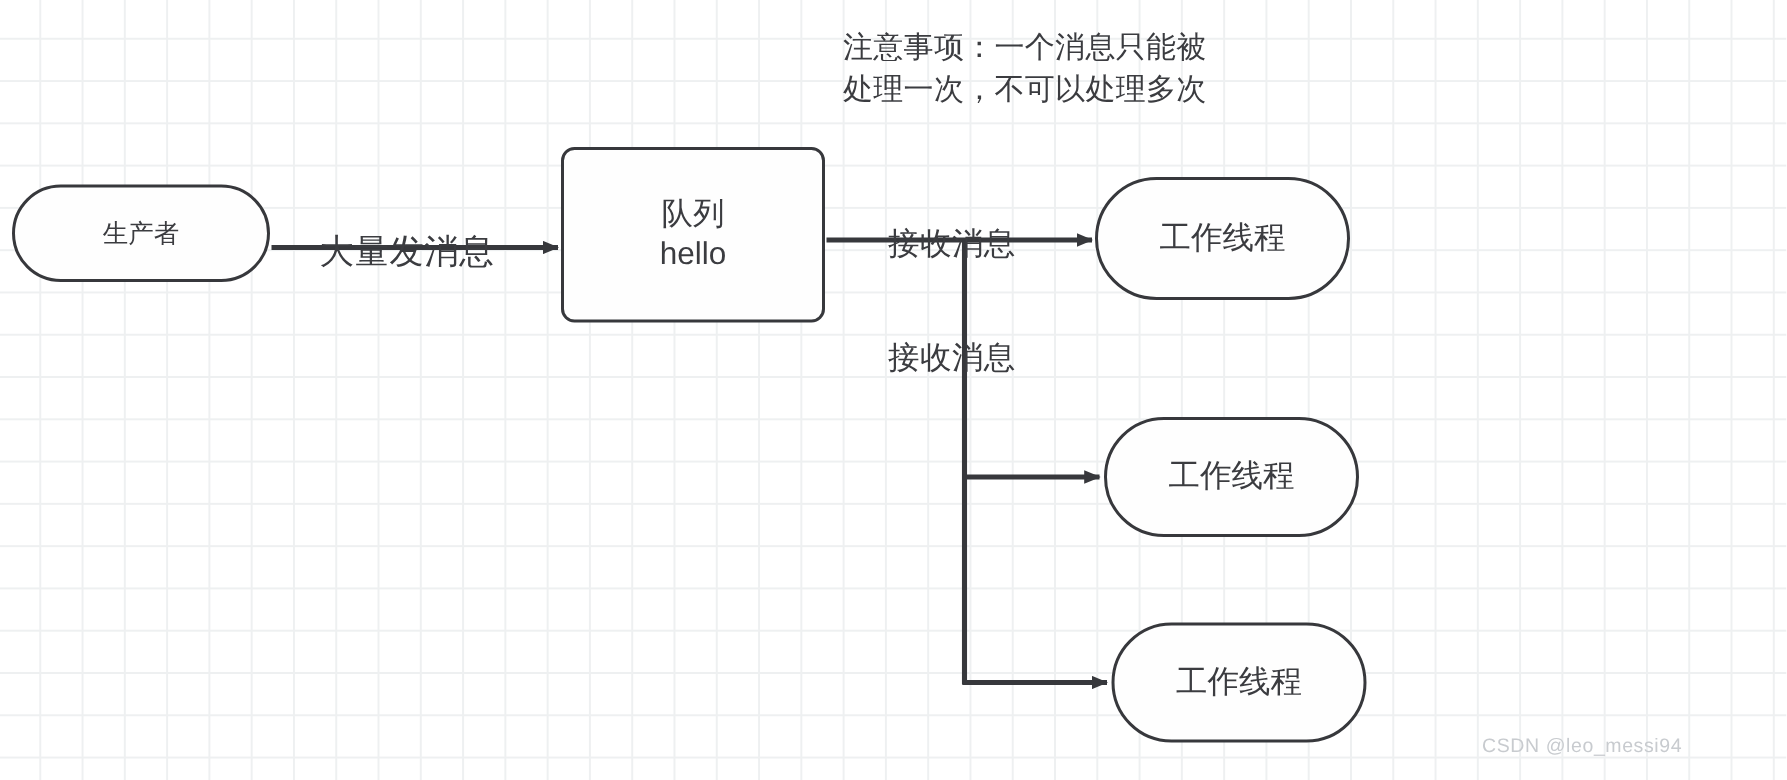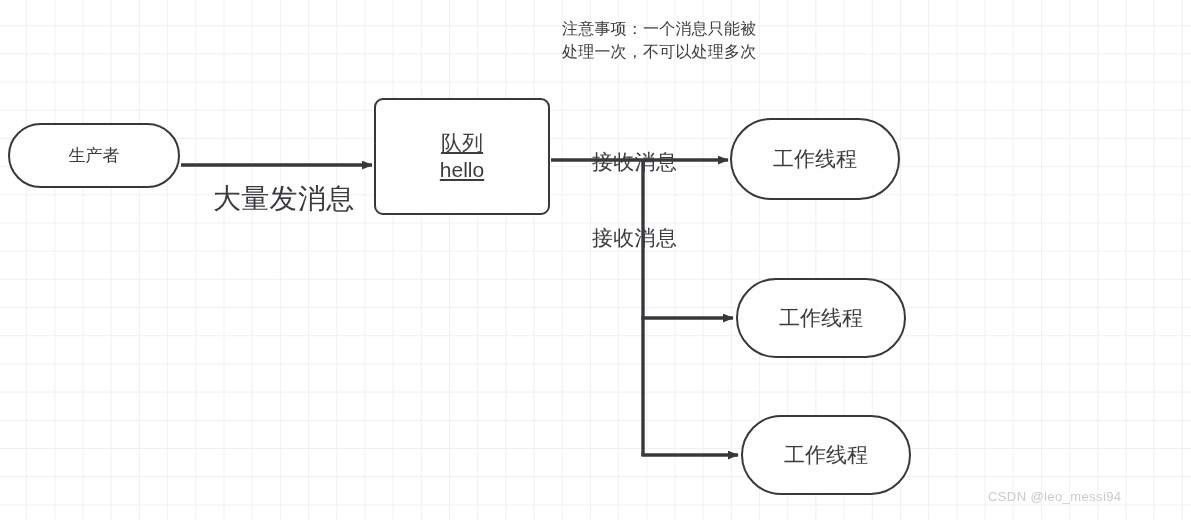--- a/index.html
+++ b/index.html
@@ -40,21 +40,20 @@
     flex-direction: column;
     color: #3b3c40;
     text-align: center;
     line-height: 1.28;
   }
   .node.pill {
     border-radius: 44px;
   }
   .node.rect {
     border-radius: 9px;
-    text-decoration: underline;
   }
   .node-line {
     display: block;
     white-space: nowrap;
   }
   .edge-label {
     position: absolute;
     color: #3b3c40;
     white-space: nowrap;
     letter-spacing: 0.3px;
@@ -110,25 +109,25 @@
   </div>
 
   <div class="node pill" style="left:736px; top:278px; width:170px; height:80px; font-size:21px;">
     <span class="node-line">工作线程</span>
   </div>
 
   <div class="node pill" style="left:741px; top:415px; width:170px; height:80px; font-size:21px;">
     <span class="node-line">工作线程</span>
   </div>
 
-  <div class="edge-label" style="left:213px; top:152px; font-size:28px;margin-top:28px;">大量发消息</div>
+  <div class="edge-label" style="left:213px; top:152px; font-size:23px;">大量发消息</div>
 
   <div class="edge-label" style="left:592px; top:148px; font-size:21px;">接收消息</div>
 
   <div class="edge-label" style="left:592px; top:224px; font-size:21px;">接收消息</div>
 
-  <div class="note" style="left:562px; top:18px; font-size:16px;text-align:right;">注意事项：一个消息只能被
+  <div class="note" style="left:562px; top:18px; font-size:20px;text-align:right;">注意事项：一个消息只能被
 处理一次，不可以处理多次</div>
 
 
   <div class="watermark" style="left:988px; top:489px; font-size:13px;">CSDN @leo_messi94</div>
 
 </div>
 
 </body></html>

